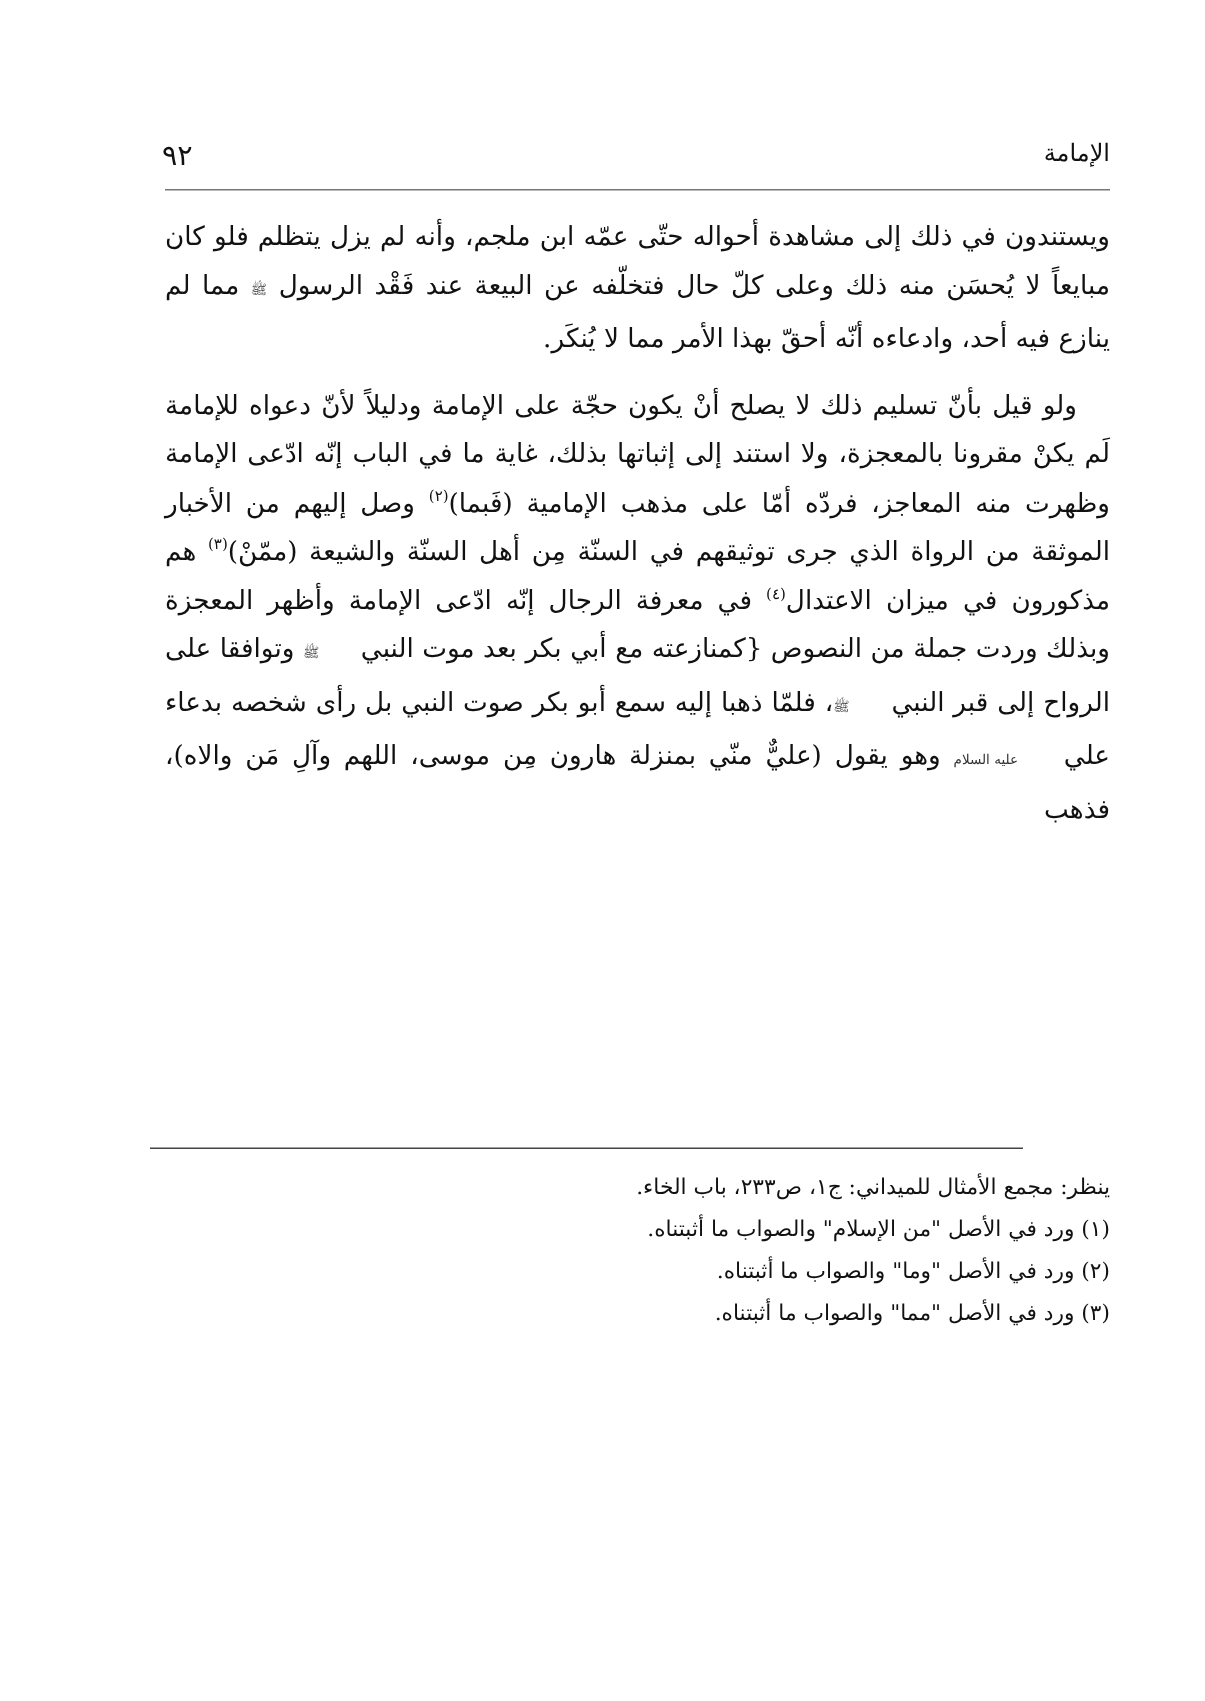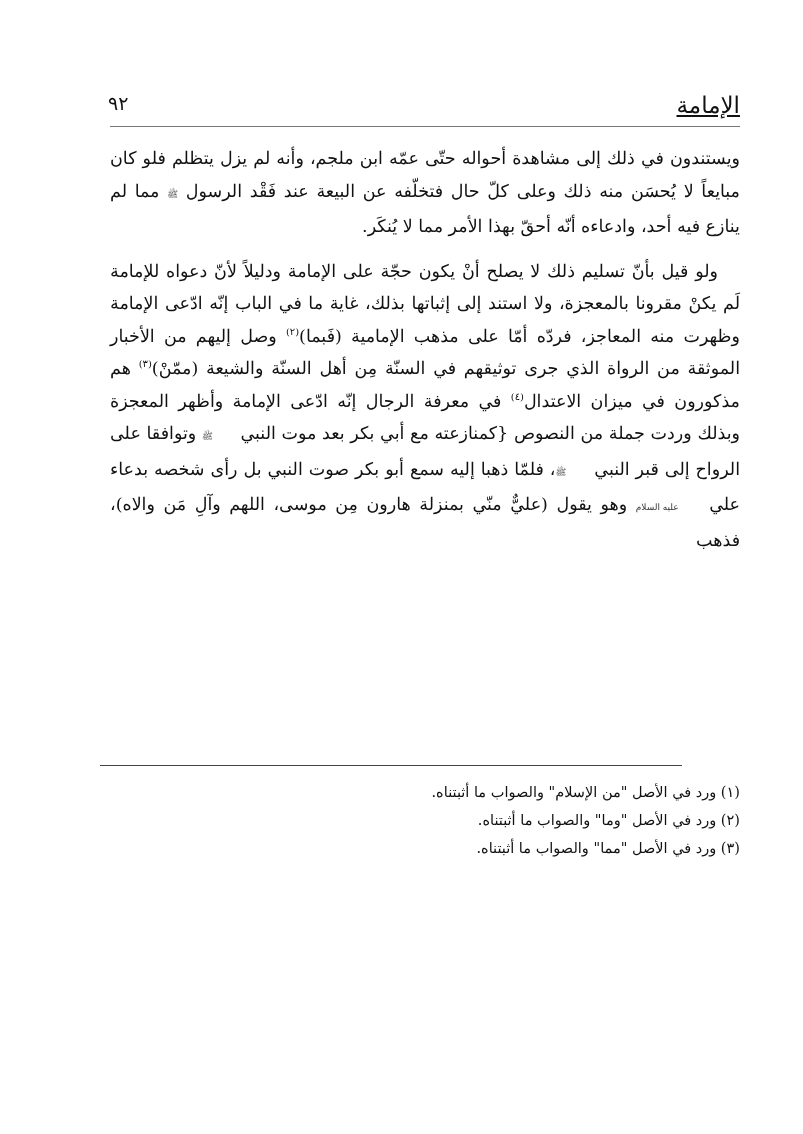--- a/index.html
+++ b/index.html
@@ -1,20 +1,20 @@
 <!DOCTYPE html>
 <html><head>
 <meta charset="utf-8">
 <style>
   html, body { margin: 0; padding: 0; background: #ffffff; }
   body { width: 803px; height: 1134px; position: relative; overflow: hidden;
          font-family: "DejaVu Serif", "Liberation Serif", serif; color: #111; }
   .page { position: absolute; left: 0; top: 0; width: 803px; height: 1134px; }
   .header { position: absolute; left: 108px; top: 86px; width: 632px; height: 40px; direction: rtl; }
-  .header .title { position: absolute; right: 0; top: 6px; font-size: 23px; text-decoration: underline; }
+  .header .title { position: absolute; right: 0; top: 6px; font-size: 16px; }
   .header .pnum { position: absolute; left: 0; top: 6px; font-size: 19px; }
   .header-rule { position: absolute; left: 110px; top: 126px; width: 630px; height: 1px; background: #777; }
   .body { position: absolute; left: 110px; top: 142px; width: 630px; direction: rtl; text-align: justify;
           font-size: 17.5px; line-height: 32.5px; }
   .body p { margin: 0 0 12px 0; text-indent: 0; }
   .body p.indent { text-indent: 22px; }
   .body sup { font-size: 10px; line-height: 0; }
   .salawat { font-size: 9px; display: inline-block; color: #333; }
   .fn-rule { position: absolute; left: 100px; top: 765px; width: 582px; height: 1px; background: #444; }
   .footnotes { position: absolute; left: 110px; top: 778px; width: 630px; direction: rtl; text-align: justify;
@@ -36,17 +36,18 @@
       <span>ويستندون في ذلك إلى مشاهدة أحواله حتّى عمّه ابن ملجم، وأنه لم يزل يتظلم فلو كان مبايعاً لا يُحسَن منه ذلك وعلى كلّ حال فتخلّفه عن البيعة عند فَقْد الرسول </span><span class="salawat">ﷺ</span><span> مما لم ينازع فيه أحد، وادعاءه أنّه أحقّ بهذا الأمر مما لا يُنكَر.</span>
     </p>
     <p class="indent">
       <span>ولو قيل بأنّ تسليم ذلك لا يصلح أنْ يكون حجّة على الإمامة ودليلاً لأنّ دعواه للإمامة لَم يكنْ مقرونا بالمعجزة، ولا استند إلى إثباتها بذلك، غاية ما في الباب إنّه ادّعى الإمامة وظهرت منه المعاجز، فردّه أمّا على مذهب الإمامية (فَبما)</span><sup>(٢)</sup><span> وصل إليهم من الأخبار الموثقة من الرواة الذي جرى توثيقهم في السنّة مِن أهل السنّة والشيعة (ممّنْ)</span><sup>(٣)</sup><span> هم مذكورون في ميزان الاعتدال</span><sup>(٤)</sup><span> في معرفة الرجال إنّه ادّعى الإمامة وأظهر المعجزة وبذلك وردت جملة من النصوص {كمنازعته مع أبي بكر بعد موت النبي </span><span class="salawat">ﷺ</span><span> وتوافقا على الرواح إلى قبر النبي </span><span class="salawat">ﷺ</span><span>، فلمّا ذهبا إليه سمع أبو بكر صوت النبي بل رأى شخصه بدعاء علي </span><span class="salawat">عليه السلام</span><span> وهو يقول (عليٌّ منّي بمنزلة هارون مِن موسى، اللهم وآلِ مَن والاه)، فذهب</span>
     </p>
   </div>
 
   <div class="fn-rule"></div>
 
   <div class="footnotes">
+    <p>ينظر: مجمع الأمثال للميداني: ج١، ص٢٣٣، باب الخاء.</p>
     <p>(١) ورد في الأصل "من الإسلام" والصواب ما أثبتناه.</p>
     <p>(٢) ورد في الأصل "وما" والصواب ما أثبتناه.</p>
     <p>(٣) ورد في الأصل "مما" والصواب ما أثبتناه.</p>
   </div>
 </div>
 
 </body></html>

